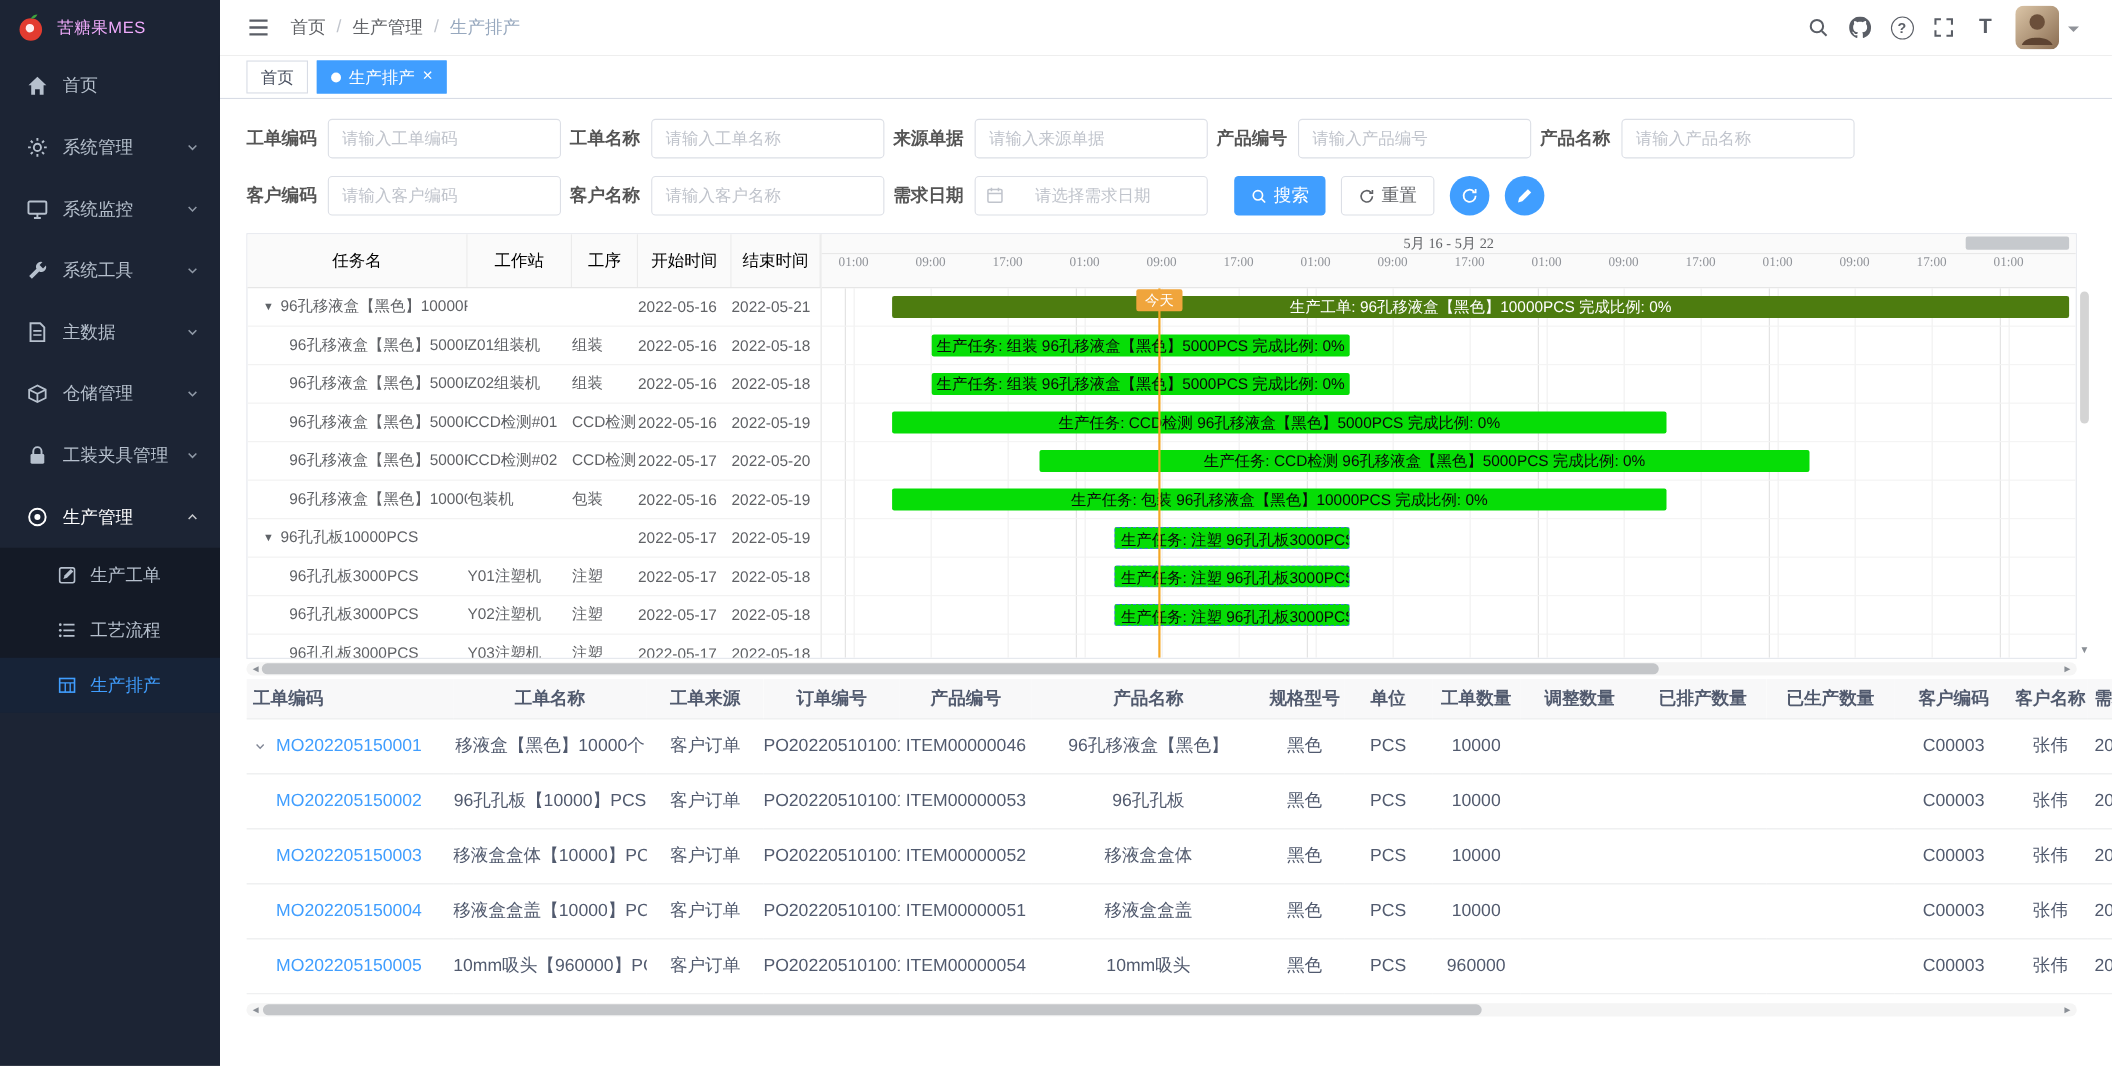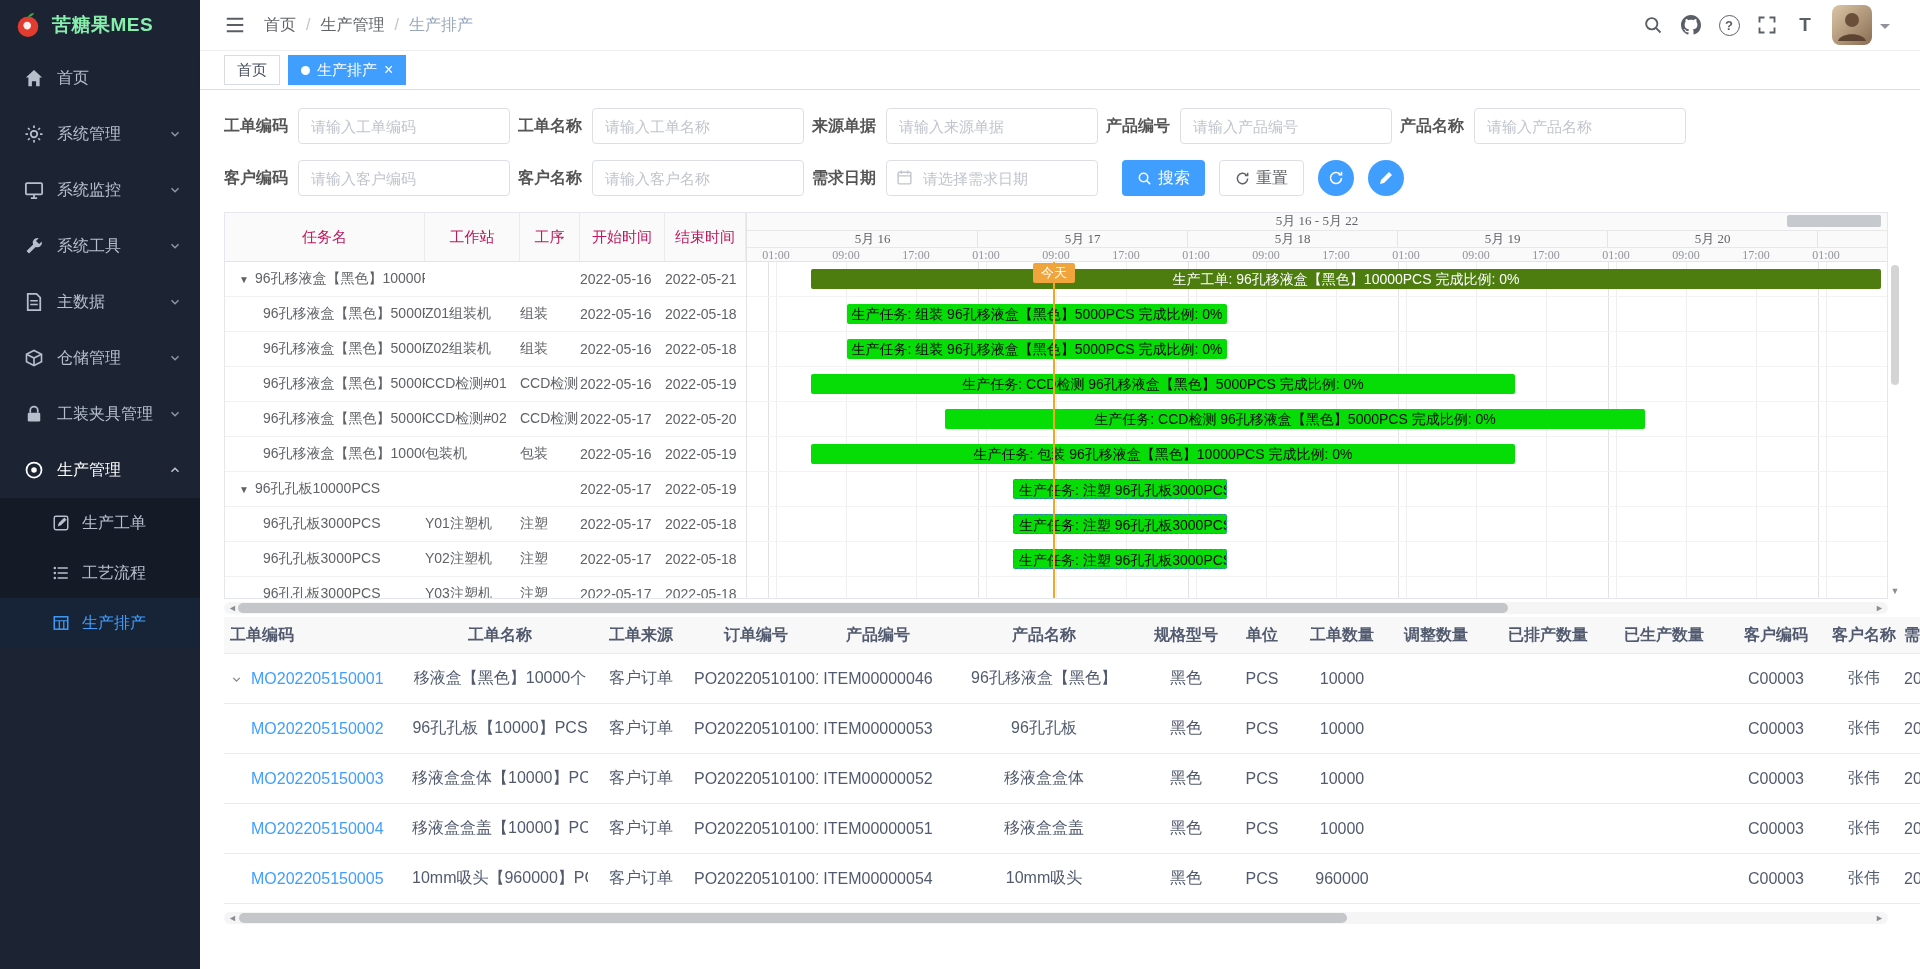--- a/index.html
+++ b/index.html
@@ -4,21 +4,21 @@
 <style>
   * { margin:0; padding:0; }
   html,body { width:1920px; height:969px; overflow:hidden; background:#fff;
     font-family:"Liberation Sans","DejaVu Sans",sans-serif; color:#333; }
   .app { display:flex; width:1920px; height:969px; }
 
   
   .sidebar { width:200px; flex-shrink:0; background:#1c2434; height:100%; overflow:hidden; }
   .logo { height:50px; display:flex; align-items:center; padding-left:14px; gap:10px; }
   .logo-badge svg { width:28px; height:28px; display:block; }
-  .logo-text { color:#86efac; font-size:19px; font-weight:700; letter-spacing:.5px; }
+  .logo-text { color:#f0abfc; font-size:15px; font-weight:400; letter-spacing:.5px; }
   .m-item { height:56px; display:flex; align-items:center; padding:0 18px 0 24px; color:#b6c0cd; font-size:16px; cursor:pointer; }
   .m-item.active { color:#fff; }
   .m-icon { width:20px; height:20px; margin-right:13px; display:inline-flex; flex-shrink:0; }
   .m-icon svg { width:20px; height:20px; }
   .m-label { white-space:nowrap; overflow:hidden; }
   .m-arrow { margin-left:auto; width:14px; height:14px; opacity:.75; display:inline-flex; }
   .m-arrow svg { width:14px; height:14px; }
   .m-arrow.up svg { transform:rotate(180deg); }
   .submenu { background:#141a26; }
   .s-item { height:50px; display:flex; align-items:center; padding-left:52px; gap:12px; color:#b6c0cd; font-size:16px; cursor:pointer; }
@@ -54,34 +54,34 @@
 
   
   .f-row { display:flex; align-items:center; margin-bottom:16px; }
   .f-group { display:flex; align-items:center; margin-right:8px; }
   .f-label { font-size:16px; font-weight:700; color:#555; margin-right:10px; white-space:nowrap; }
   .f-input { width:212px; height:36px; border:1px solid #dcdfe6; border-radius:4px; padding:0 12px; font-size:15px; color:#606266; box-sizing:border-box; font-family:inherit; outline:none; }
   .f-input::placeholder { color:#c0c4cc; }
   .date-wrap { position:relative; display:inline-flex; }
   .date-wrap .cal { position:absolute; left:10px; top:9px; color:#c0c4cc; display:inline-flex; }
   .date-wrap .cal svg { width:17px; height:17px; }
-  .date-wrap .f-input { padding-left:36px; }
+  .date-wrap .f-input { padding-left:54px; }
   .btn { height:36px; border-radius:4px; display:inline-flex; align-items:center; gap:6px; padding:0 15px; font-size:16px; cursor:pointer; font-family:inherit; }
   .btn-primary { background:#409eff; color:#fff; border:none; margin-left:16px; }
   .btn-plain { background:#fff; border:1px solid #dcdfe6; color:#606266; margin-left:14px; }
   .btn .bi { display:inline-flex; }
   .btn .bi svg { width:15px; height:15px; }
   .btn-circle { width:36px; height:36px; border-radius:50%; background:#409eff; color:#fff; border:none; display:inline-flex; align-items:center; justify-content:center; margin-left:14px; cursor:pointer; }
   .btn-circle svg { width:16px; height:16px; }
 
   
   .gantt { width:1664px; border:1px solid #e4e7ed; box-sizing:border-box; display:flex; position:relative; background:#fff; }
   .gantt-left { width:521px; flex-shrink:0; }
   .gl-header { height:49px; box-sizing:border-box; display:flex; background:#fafafa; border-bottom:1px solid #e4e4e4; }
-  .gl-h-cell { display:flex; align-items:center; justify-content:center; font-size:15px; color:#be185d; border-right:1px solid #ebebeb; box-sizing:border-box; }
+  .gl-h-cell { display:flex; align-items:center; justify-content:center; font-size:15px; color:#000000; border-right:1px solid #ebebeb; box-sizing:border-box; }
   .gl-body { height:336px; overflow:hidden; }
   .gl-row { height:35px; box-sizing:border-box; display:flex; align-items:center; border-bottom:1px solid #f1f1f1; font-size:14px; color:#606266; cursor:pointer; }
   .gl-cell { white-space:nowrap; overflow:hidden; box-sizing:border-box; flex-shrink:0; }
   .gl-center { text-align:left; }
   .gl-name { display:flex; align-items:center; }
   .tri { font-size:10px; color:#5f6368; margin-right:6px; cursor:pointer; }
   .gantt-right { width:1141px; border-left:1px solid #e4e4e4; box-sizing:border-box; position:relative; }
   .gr-header { height:49px; box-sizing:border-box; background:#fafafa; border-bottom:1px solid #e4e4e4;font-family:Liberation Serif, serif; }
   .gr-range { height:17px; border-bottom:1px solid #e8e8e8; position:relative; text-align:center; font-size:13px; line-height:16px; color:#606266; }
   .gr-hthumb { position:absolute; right:6px; top:2px; width:94px; height:12px; background:#c6c9cd; border-radius:2px; cursor:pointer; }
@@ -525,27 +525,20 @@
                 <div class="gl-cell gl-center" style="width: 81px;">2022-05-18</div>
               </div>
             </div>
         </div>
         <div class="gantt-right">
           <div class="gr-header">
             <div class="gr-range">
               <span>5月 16 - 5月 22</span>
               <span class="gr-hthumb"></span>
             </div>
-            <div class="gr-days" id="gr-days">
-                <span class="gr-day" style="left: 21px; width: 210px;">5月 16</span>
-                <span class="gr-day" style="left: 231px; width: 210px;">5月 17</span>
-                <span class="gr-day" style="left: 441px; width: 210px;">5月 18</span>
-                <span class="gr-day" style="left: 651px; width: 210px;">5月 19</span>
-                <span class="gr-day" style="left: 861px; width: 210px;">5月 20</span>
-              </div>
             <div class="gr-hours" id="gr-hours">
                 <span class="gr-hour" style="left: 29px;">01:00</span>
                 <span class="gr-hour" style="left: 99px;">09:00</span>
                 <span class="gr-hour" style="left: 169px;">17:00</span>
                 <span class="gr-hour" style="left: 239px;">01:00</span>
                 <span class="gr-hour" style="left: 309px;">09:00</span>
                 <span class="gr-hour" style="left: 379px;">17:00</span>
                 <span class="gr-hour" style="left: 449px;">01:00</span>
                 <span class="gr-hour" style="left: 519px;">09:00</span>
                 <span class="gr-hour" style="left: 589px;">17:00</span>

